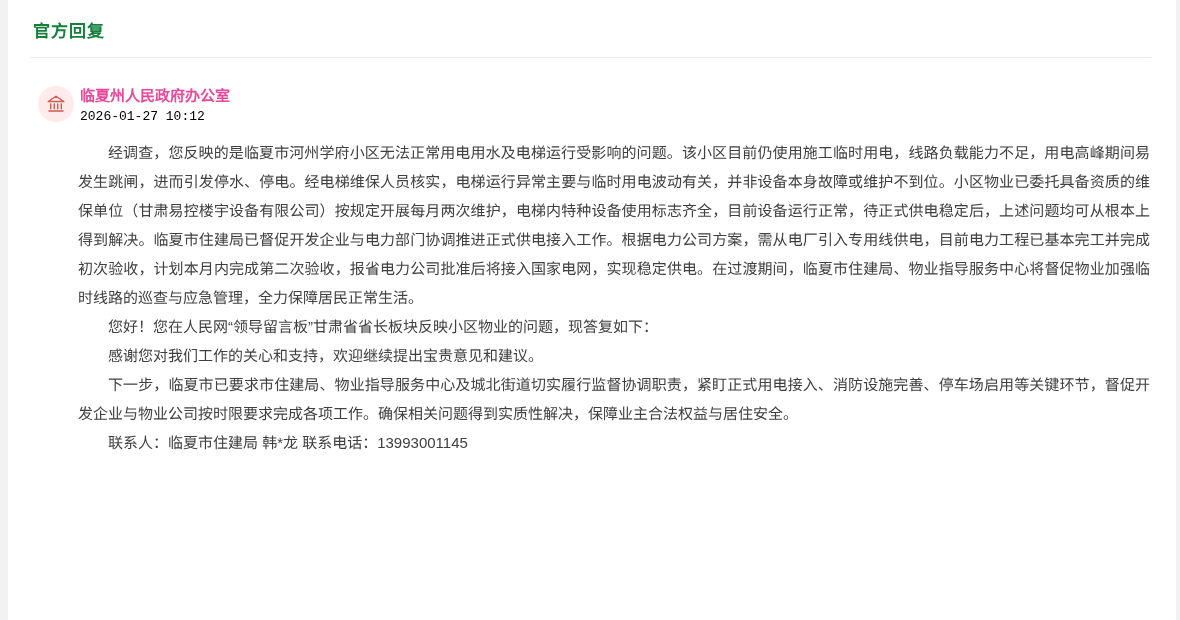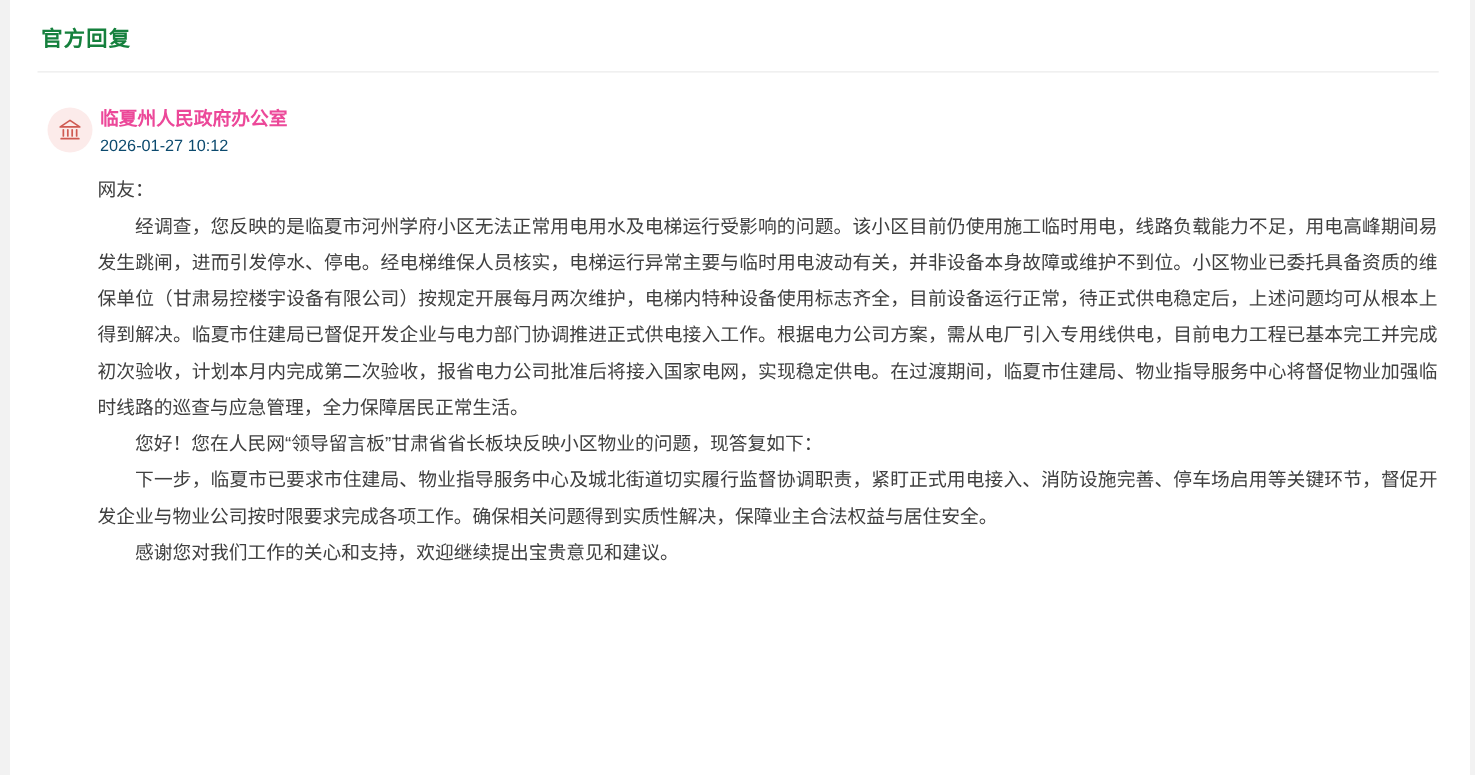--- a/index.html
+++ b/index.html
@@ -44,23 +44,24 @@
   }
   .header-text { margin-left: 6px; padding-top: 1px; }
   .agency-name {
     font-size: 15px;
     font-weight: 700;
     color: #ec4899;
     line-height: 17px;
   }
   .reply-datetime {
     font-size: 13px;
-    color: #0c4a6e;
+    color: #000000;
     margin-top: 5px;
     line-height: 15px;
+    font-family: Liberation Mono, monospace;
   }
   .reply-body {
     margin: 14px 30px 0 70px;
     width: 1072px;
     font-size: 15px;
     line-height: 29px;
     color: #404040;
     text-align: justify;
   }
   .reply-body p { margin: 0; text-indent: 2em; }
@@ -87,22 +88,22 @@
           <path d="M4.3 19.6 h15.4"></path>
         </svg>
       </div>
       <div class="header-text">
         <div class="agency-name">临夏州人民政府办公室</div>
         <div class="reply-datetime">2026-01-27 10:12</div>
       </div>
     </div>
 
     <div class="reply-body">
-      <p class="salutation">网友：</p>
       <p>经调查，您反映的是临夏市河州学府小区无法正常用电用水及电梯运行受影响的问题。该小区目前仍使用施工临时用电，线路负载能力不足，用电高峰期间易发生跳闸，进而引发停水、停电。经电梯维保人员核实，电梯运行异常主要与临时用电波动有关，并非设备本身故障或维护不到位。小区物业已委托具备资质的维保单位（甘肃易控楼宇设备有限公司）按规定开展每月两次维护，电梯内特种设备使用标志齐全，目前设备运行正常，待正式供电稳定后，上述问题均可从根本上得到解决。临夏市住建局已督促开发企业与电力部门协调推进正式供电接入工作。根据电力公司方案，需从电厂引入专用线供电，目前电力工程已基本完工并完成初次验收，计划本月内完成第二次验收，报省电力公司批准后将接入国家电网，实现稳定供电。在过渡期间，临夏市住建局、物业指导服务中心将督促物业加强临时线路的巡查与应急管理，全力保障居民正常生活。</p>
       <p>您好！您在人民网“领导留言板”甘肃省省长板块反映小区物业的问题，现答复如下：</p>
+      <p>感谢您对我们工作的关心和支持，欢迎继续提出宝贵意见和建议。</p>
       <p>下一步，临夏市已要求市住建局、物业指导服务中心及城北街道切实履行监督协调职责，紧盯正式用电接入、消防设施完善、停车场启用等关键环节，督促开发企业与物业公司按时限要求完成各项工作。确保相关问题得到实质性解决，保障业主合法权益与居住安全。</p>
-      <p>感谢您对我们工作的关心和支持，欢迎继续提出宝贵意见和建议。</p>
+      <p>联系人：临夏市住建局 韩*龙 联系电话：13993001145</p>
 
     </div>
 
   </div>
 </div>
 
 </body></html>

